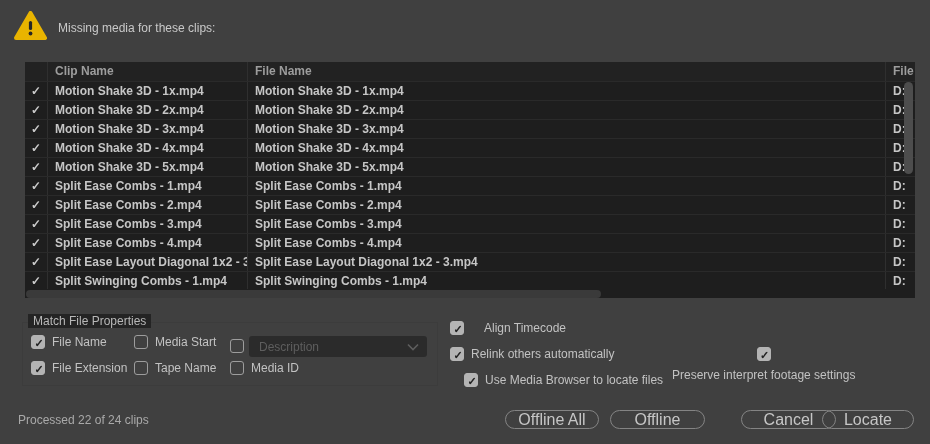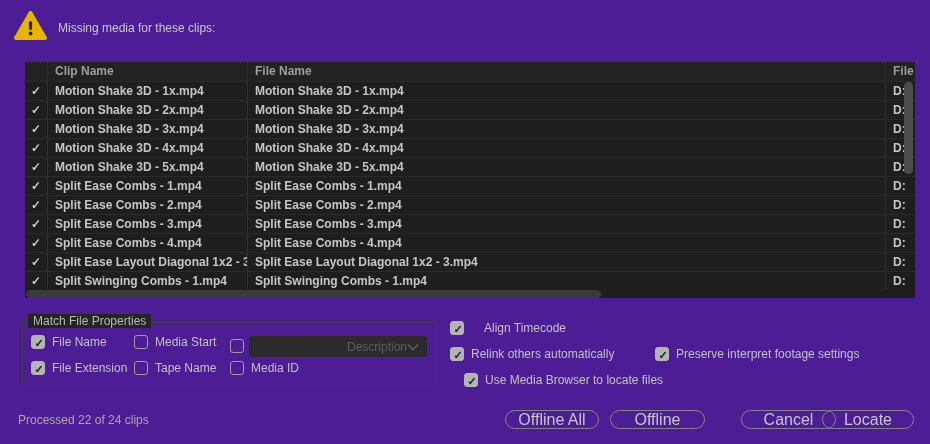--- a/index.html
+++ b/index.html
@@ -1,21 +1,21 @@
 <!DOCTYPE html>
 <html><head>
 <meta charset="utf-8">
 <style>
   * { margin:0; padding:0; box-sizing:border-box; }
   html,body { background:#111; }
   body { font-family:"Liberation Sans", sans-serif; }
 
   .dialog {
     position:relative; width:930px; height:444px;
-    background:#4c1d95; color:#c6c6c6; font-size:12px; overflow:hidden;
+    background:#404040; color:#c6c6c6; font-size:12px; overflow:hidden;
   }
 
   
   .warn-icon { position:absolute; left:14px; top:11px; width:33px; height:30px; }
   .dlg-title { position:absolute; left:58px; top:21px; color:#c9c9c9; }
 
   
   .media-table {
     position:absolute; left:25px; top:62px; width:890px; height:236px;
     background:#1d1d1d;
@@ -51,21 +51,21 @@
   .cb.checked { background:#b4b4b4; border-color:#b4b4b4; }
   .cb.checked::after {
     content:"\2713"; position:absolute; left:0; top:0; width:14px; height:14px;
     line-height:14px; text-align:center; color:#232323; font-weight:bold; font-size:11px;
   }
   .cb-item { position:absolute; display:flex; align-items:center; gap:7px; color:#c2c2c2; }
 
   
   .groupbox {
     position:absolute; left:22px; top:322px; width:416px; height:64px;
-    border:1px solid #3c3c3c; border-radius:0;text-align:right;
+    border:1px solid #3c3c3c; border-radius:0;
   }
   .groupbox-title {
     position:absolute; left:5px; top:-9px; padding:0 5px;
     background:#242424; color:#b8b8b8;
   }
 
   .dropdown {
     position:absolute; left:226px; top:13px; width:178px; height:21px;
     background:#2b2b2b; border-radius:3px; color:#5e5e5e;
     display:flex; align-items:center; padding:0 8px 0 10px;
@@ -222,21 +222,21 @@
   </div>
 
   <div class="cb-item" style="left:450px; top:321px;gap:20px;">
     <span class="cb checked"></span>
     <span>Align Timecode</span>
   </div>
   <div class="cb-item" style="left:450px; top:347px;">
     <span class="cb checked"></span>
     <span>Relink others automatically</span>
   </div>
-  <div class="cb-item" style="left:655px; top:347px;">
+  <div class="cb-item" style="left:672px; top:347px;flex-direction:column;">
     <span class="cb checked"></span>
     <span>Preserve interpret footage settings</span>
   </div>
   <div class="cb-item" style="left:464px; top:373px;">
     <span class="cb checked"></span>
     <span>Use Media Browser to locate files</span>
   </div>
 
   <div class="status-text">Processed 22 of 24 clips</div>
   <button class="btn" style="left:505px; width:94px;">Offline All</button>

